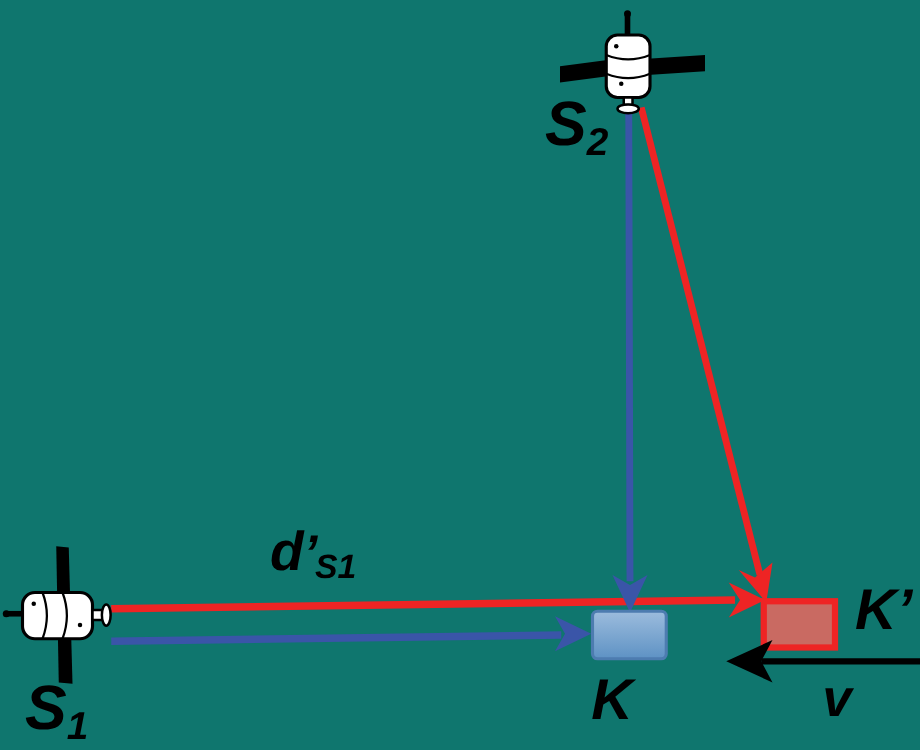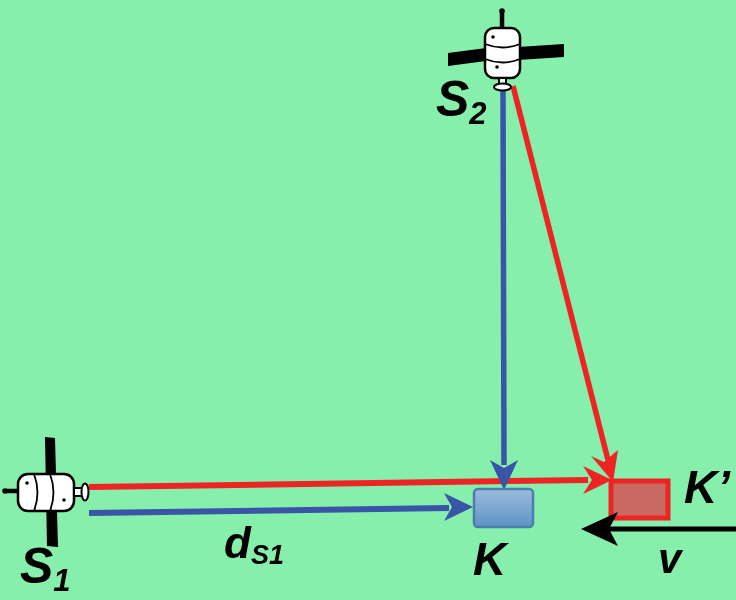--- a/index.html
+++ b/index.html
@@ -5,21 +5,21 @@
   html, body {
     margin: 0;
     padding: 0;
     background: #ffffff;
     font-family: "Liberation Sans", sans-serif;
   }
   #figure {
     position: relative;
     width: 736px;
     height: 600px;
-    background: #86efac;
+    background: #0f766e;
     overflow: hidden;
   }
   #diagram-svg {
     position: absolute;
     left: 0;
     top: 0;
   }
   .lbl {
     position: absolute;
     color: #000000;
@@ -119,24 +119,24 @@
   <div class="lbl lbl-s" style="left:436px; top:74px;">
     <span class="main">S</span><span class="sub">2</span>
   </div>
 
   <div class="lbl lbl-s" style="left:20px; top:541px;">
     <span class="main">S</span><span class="sub">1</span>
   </div>
 
 
 
+  <div class="lbl" style="left:216px; top:420px;">
+    <span class="main">d</span><span class="prime">’</span><span class="sub">S1</span>
+  </div>
 
-  <div class="lbl" style="left:224px; top:521px;">
-    <span class="main">d</span><span class="sub">S1</span>
-  </div>
 
   <div class="lbl lbl-big" style="left:473px; top:536px;">K</div>
 
   <div class="lbl lbl-big" style="left:684px; top:464px;">K’</div>
 
   <div class="lbl lbl-v" style="left:658px; top:538px;">v</div>
 
 </div>
 
 </body></html>

